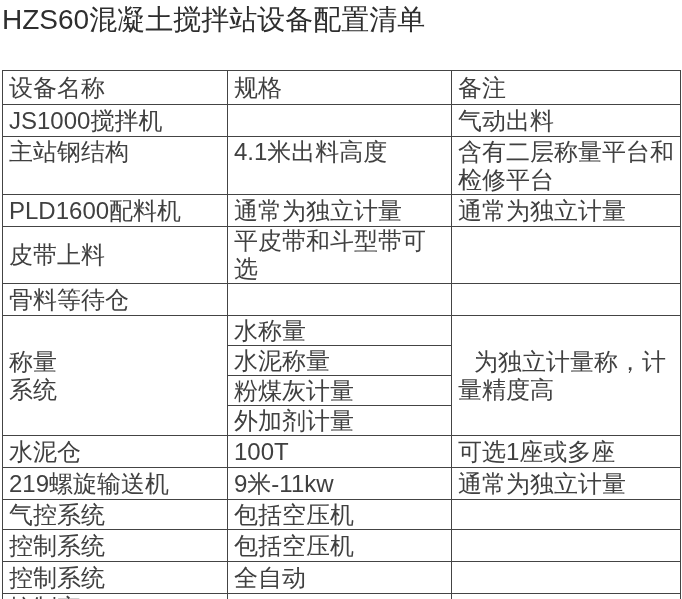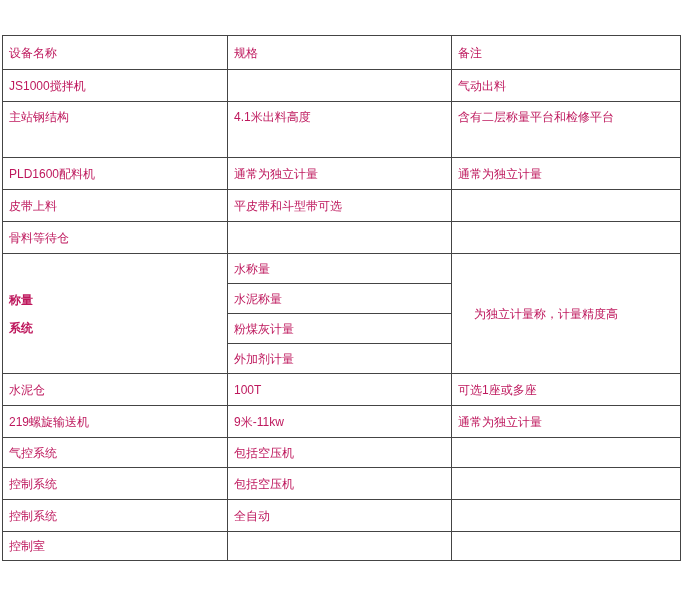--- a/index.html
+++ b/index.html
@@ -29,44 +29,45 @@
     border-collapse: collapse;
     table-layout: fixed;
     width: 678px;
   }
   table.cfg col.c1 { width: 225px; }
   table.cfg col.c2 { width: 224px; }
   table.cfg col.c3 { width: 229px; }
   table.cfg th, table.cfg td {
     border: 1px solid #444444;
     padding: 0 6px;
-    font-size: 12px;
+    font-size: 24px;
     line-height: 28px;
     font-weight: 400;
-    color: #be185d;
+    color: #404040;
     vertical-align: middle;
     text-align: left;
     overflow: hidden;
     word-break: break-all;
   }
   tr.rh34 { height: 34px; }
   tr.rh33 { height: 32px; }
   tr.rh56 { height: 56px; }
   tr.rh32 { height: 32px; padding-left: 37px; }
   tr.rh30 { height: 30px; }
   tr.rh27 { height: 27px; }
   td.v-top, tr.v-top > td { vertical-align: top; padding-top: 1px; }
   td.indent { text-indent: 16px; }
-  .blk { display: block; font-weight: bold; }
+  .blk { display: block; }
 </style>
 </head>
 <body>
 
 <div class="page">
 
+  <h1 class="title">HZS60混凝土搅拌站设备配置清单</h1>
 
   <table class="cfg">
     <colgroup>
       <col class="c1">
         <col class="c2">
         <col class="c3">
     </colgroup>
     <thead>
       <tr class="rh34">
         <th>设备名称</th>

